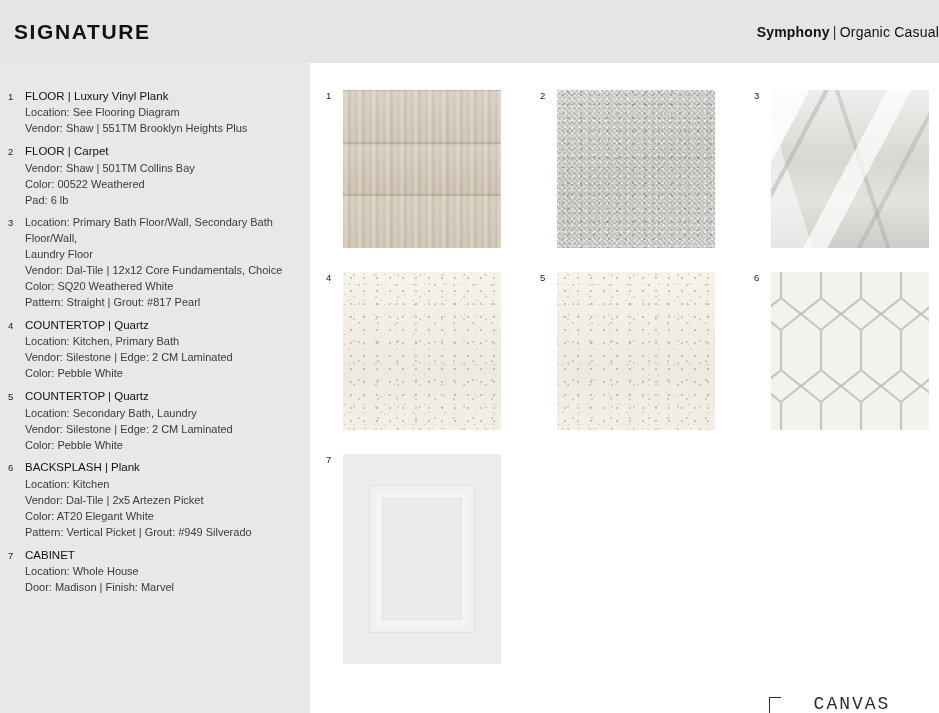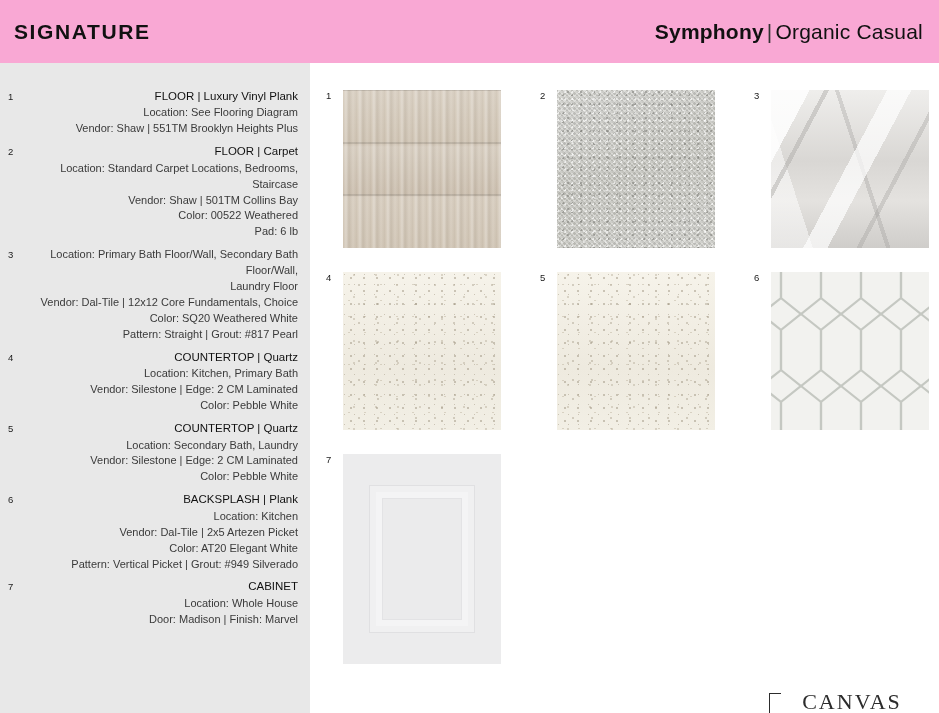--- a/index.html
+++ b/index.html
@@ -14,34 +14,34 @@
     position: relative;
     width: 939px; height: 713px;
     background: #ffffff;
   }
 
   
   .header {
     position: absolute;
     left: 0; top: 0;
     width: 939px; height: 63px;
-    background: #f9a8d4;
+    background: #e5e5e5;
     display: flex;
     align-items: center;
     justify-content: space-between;
-    padding: 0 16px 0 14px;
+    padding: 0 0 0 14px;
   }
   .brand {
     font-size: 21px;
     font-weight: bold;
     letter-spacing: 1.6px;
     color: #111111;
   }
   .header-right {
-    font-size: 21px;
+    font-size: 14px;
     color: #111111;
     letter-spacing: 0.2px;
     white-space: nowrap;
   }
   .header-right .plan-name {
     font-weight: bold;
   }
   .header-right .sep {
     font-weight: normal;
     color: #333;
@@ -64,21 +64,21 @@
     margin-bottom: 7px;
   }
   .spec-num {
     width: 17px;
     flex: 0 0 17px;
     font-size: 9.5px;
     color: #1a1a1a;
     padding-top: 2px;
     text-align: left;
   }
-  .spec-body { flex: 1 1 auto; text-align: right; }
+  .spec-body { flex: 1 1 auto; }
   .spec-title {
     font-size: 11.5px;
     color: #111111;
     line-height: 1.25;
     margin-bottom: 2px;
   }
   .spec-line {
     font-size: 11px;
     color: #3a3a3a;
     line-height: 1.45;
@@ -195,22 +195,22 @@
   
   .footer-logo {
     position: absolute;
     right: 12px;
     bottom: 0px;
     width: 150px;
     text-align: center;
     color: #2c2c2c;
   }
   .footer-logo .logo-text {
-    font-family: Liberation Serif, serif;
-    font-size: 22px;
+    font-family: Liberation Mono, monospace;
+    font-size: 18px;
     letter-spacing: 2px;
     line-height: 1;
   }
   .logo-box {
     position: absolute;
     left: -8px;
     top: 2px;
     width: 12px;
     height: 26px;
     border-left: 1px solid #2c2c2c;
@@ -238,21 +238,20 @@
         <div class="spec-title">FLOOR | Luxury Vinyl Plank</div>
         <div class="spec-line">Location: See Flooring Diagram</div>
         <div class="spec-line">Vendor: Shaw | 551TM Brooklyn Heights Plus</div>
       </div>
     </div>
 
     <div class="spec-item">
       <div class="spec-num">2</div>
       <div class="spec-body">
         <div class="spec-title">FLOOR | Carpet</div>
-        <div class="spec-line">Location: Standard Carpet Locations, Bedrooms, Staircase</div>
         <div class="spec-line">Vendor: Shaw | 501TM Collins Bay</div>
         <div class="spec-line">Color: 00522 Weathered</div>
         <div class="spec-line">Pad: 6 lb</div>
       </div>
     </div>
 
     <div class="spec-item">
       <div class="spec-num">3</div>
       <div class="spec-body">
         <div class="spec-line">Location: Primary Bath Floor/Wall, Secondary Bath Floor/Wall,</div>

